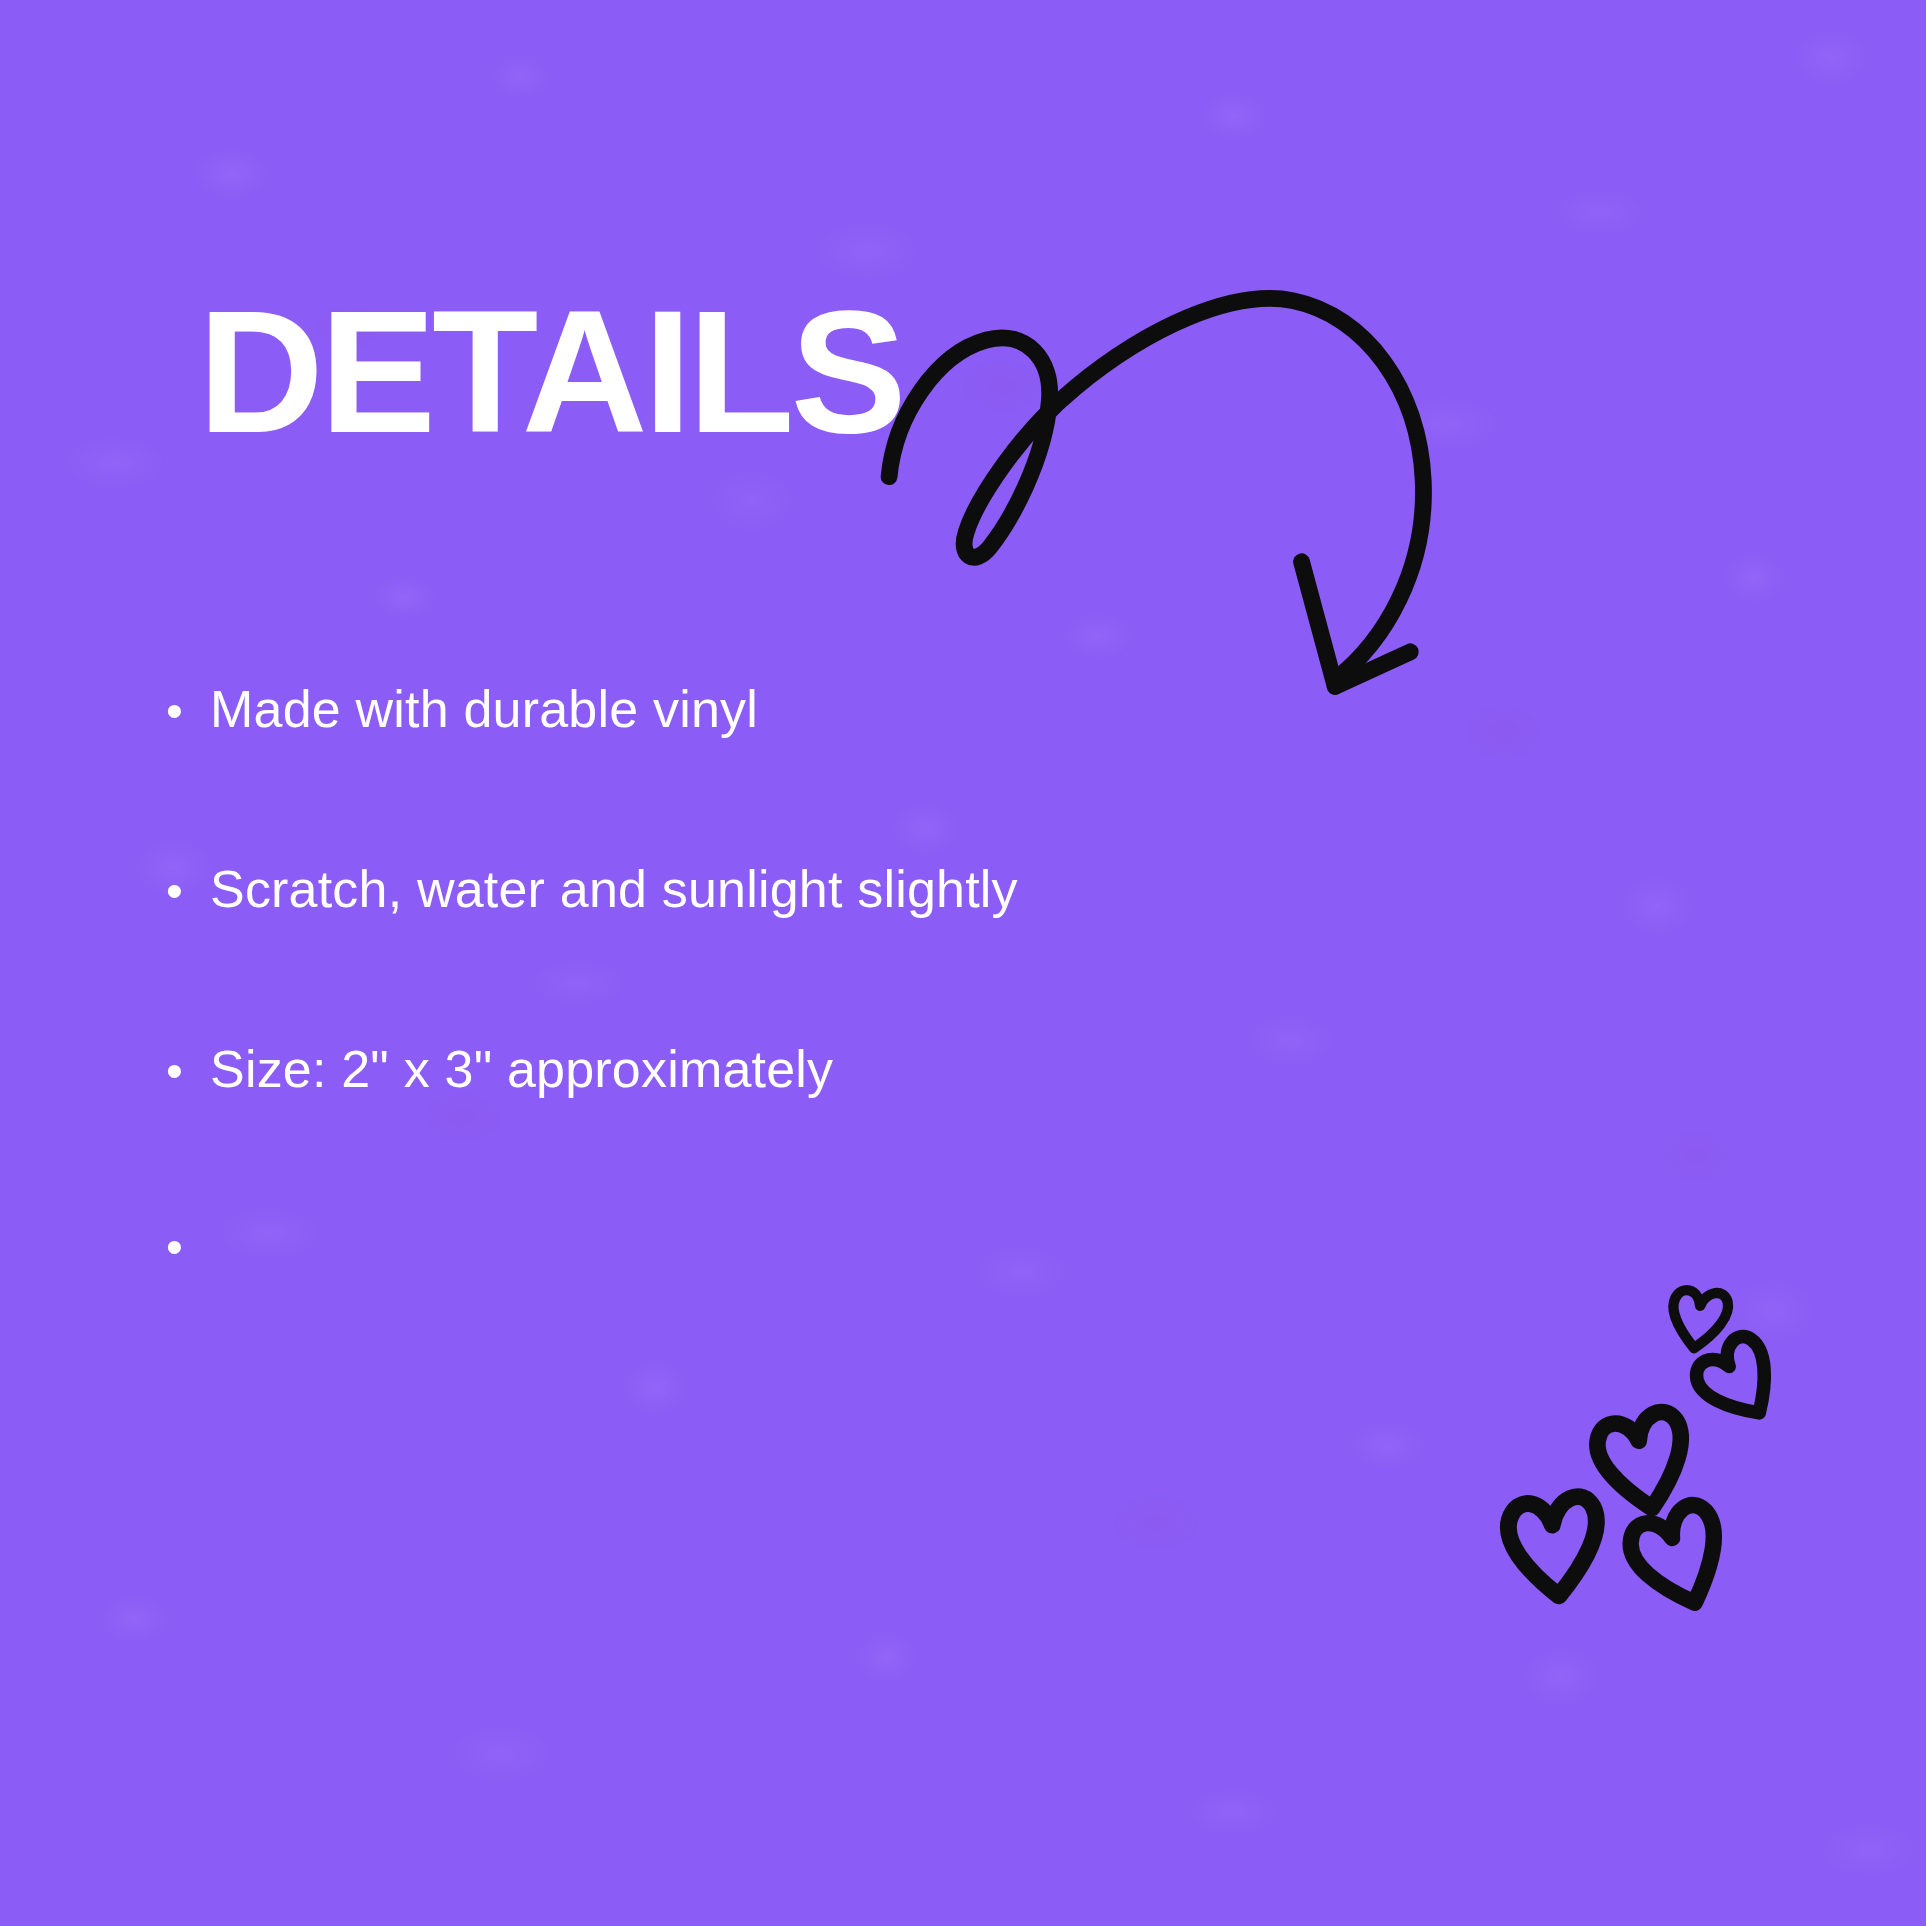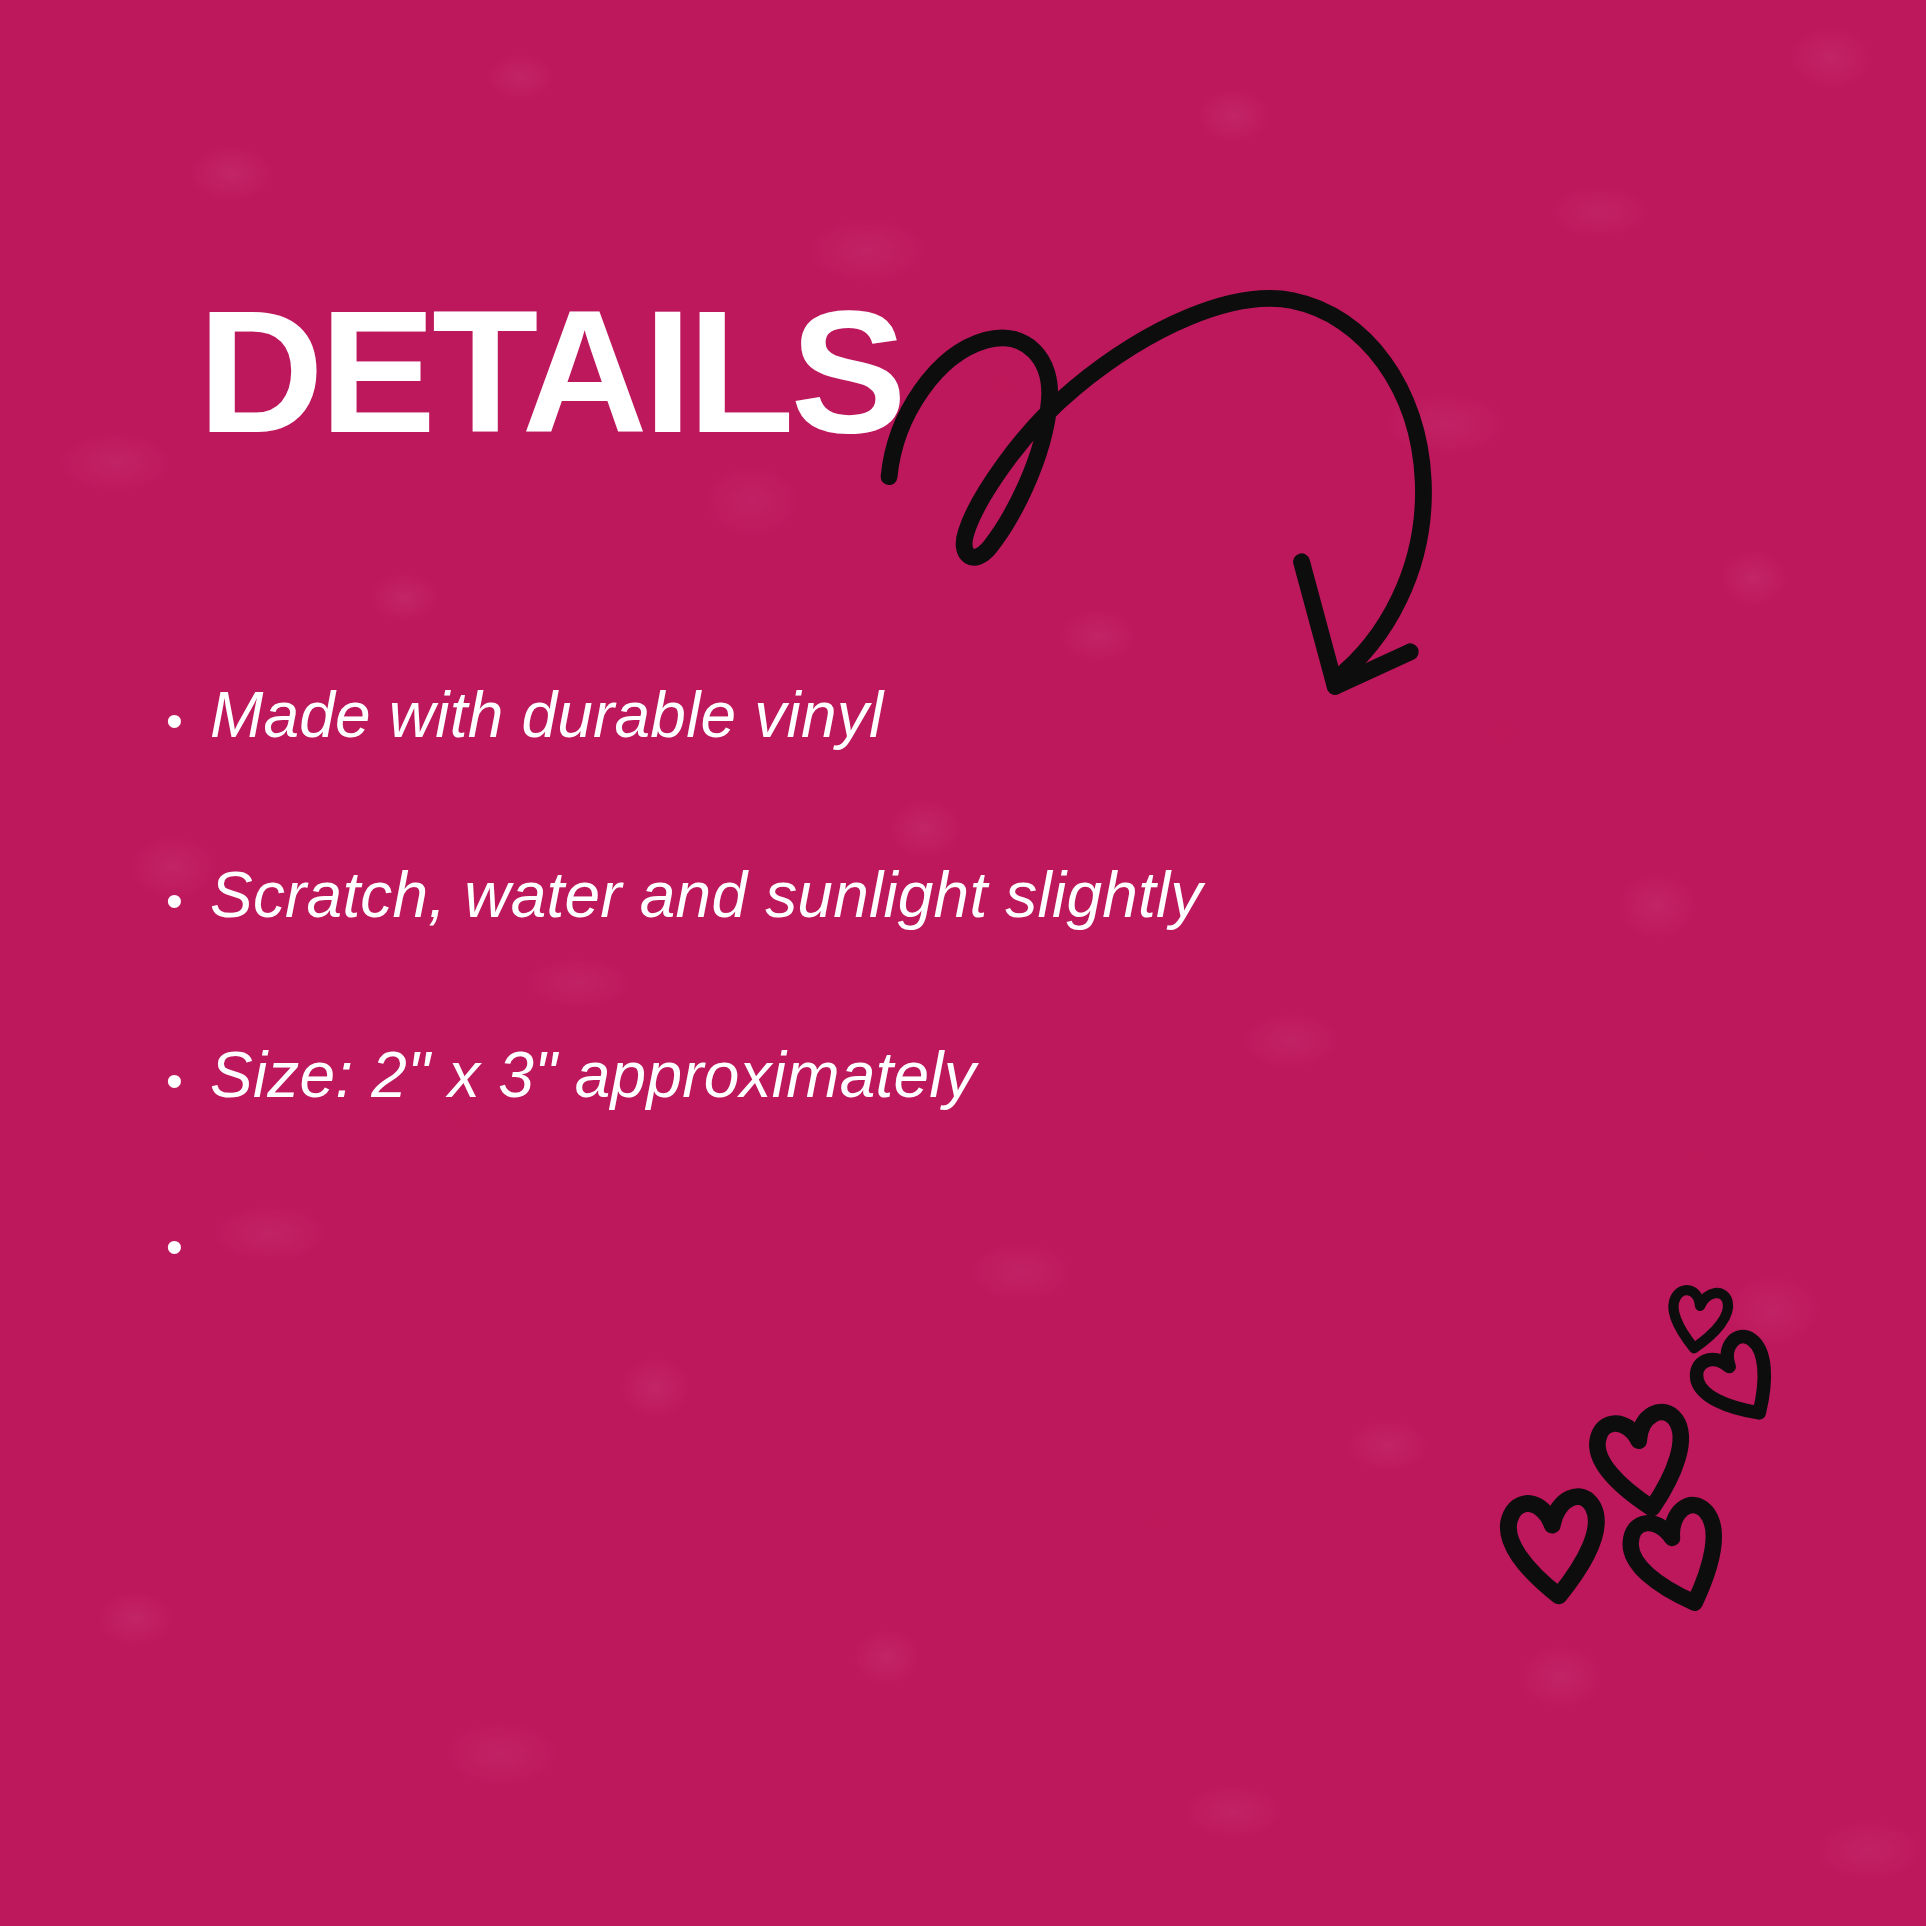--- a/index.html
+++ b/index.html
@@ -6,21 +6,21 @@
     margin: 0;
     padding: 0;
     background: #ffffff;
   }
 
   #canvas {
     position: relative;
     width: 1927px;
     height: 1927px;
     overflow: hidden;
-    background-color: #be185d;
+    background-color: #8b5cf6;
     font-family: "Liberation Sans", sans-serif;
   }
 
   
   #texture {
     position: absolute;
     inset: 0;
     pointer-events: none;
     opacity: 0.55;
     background-image:
@@ -103,25 +103,24 @@
   .bullet-dot {
     flex: 0 0 auto;
     width: 44px;
     color: #ffffff;
     font-size: 48px;
     line-height: 1;
   }
   .bullet-text {
     flex: 0 1 auto;
     color: #ffffff;
-    font-size: 64px;
+    font-size: 52px;
     line-height: 1;
     letter-spacing: 0.2px;
     white-space: nowrap;
-    font-style: italic;
   }
 
   
   #hearts {
     position: absolute;
     left: 1475px;
     top: 1267px;
     width: 451px;
     height: 416px;
     pointer-events: none;

